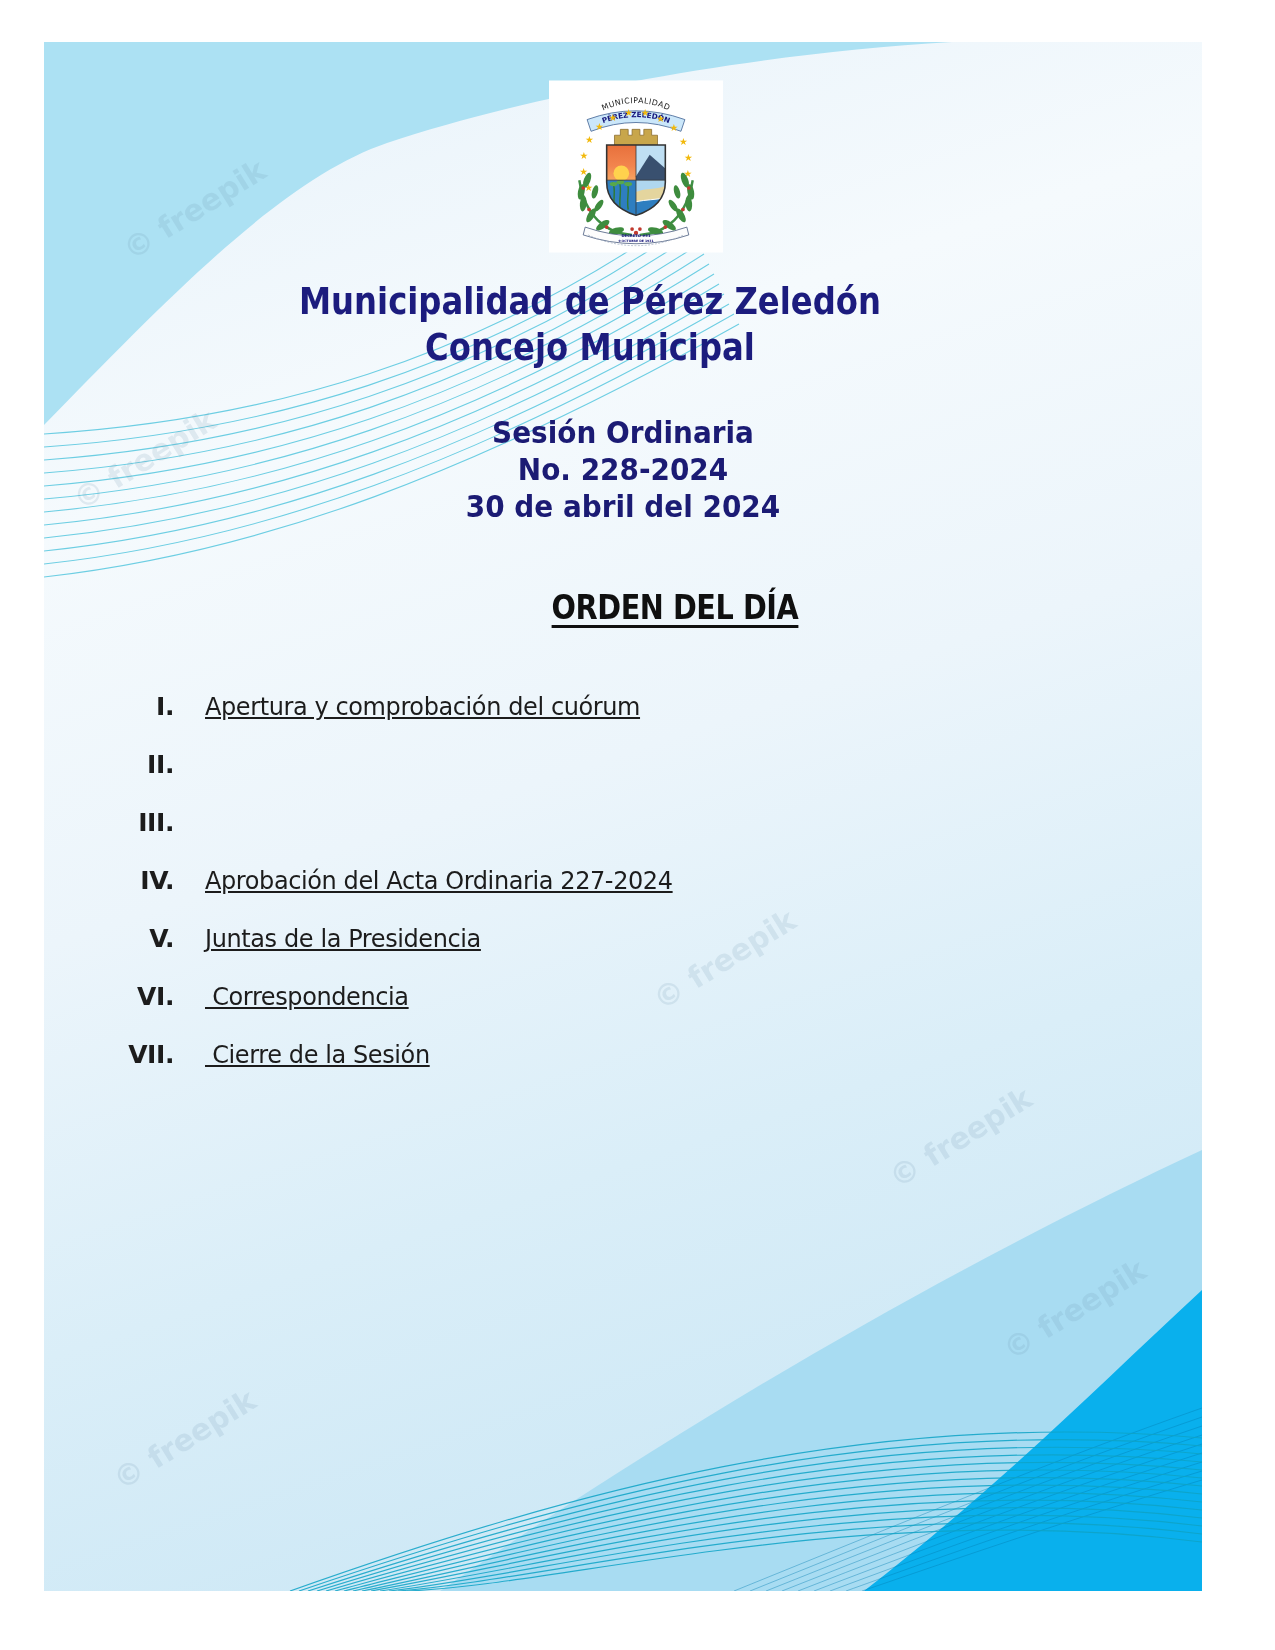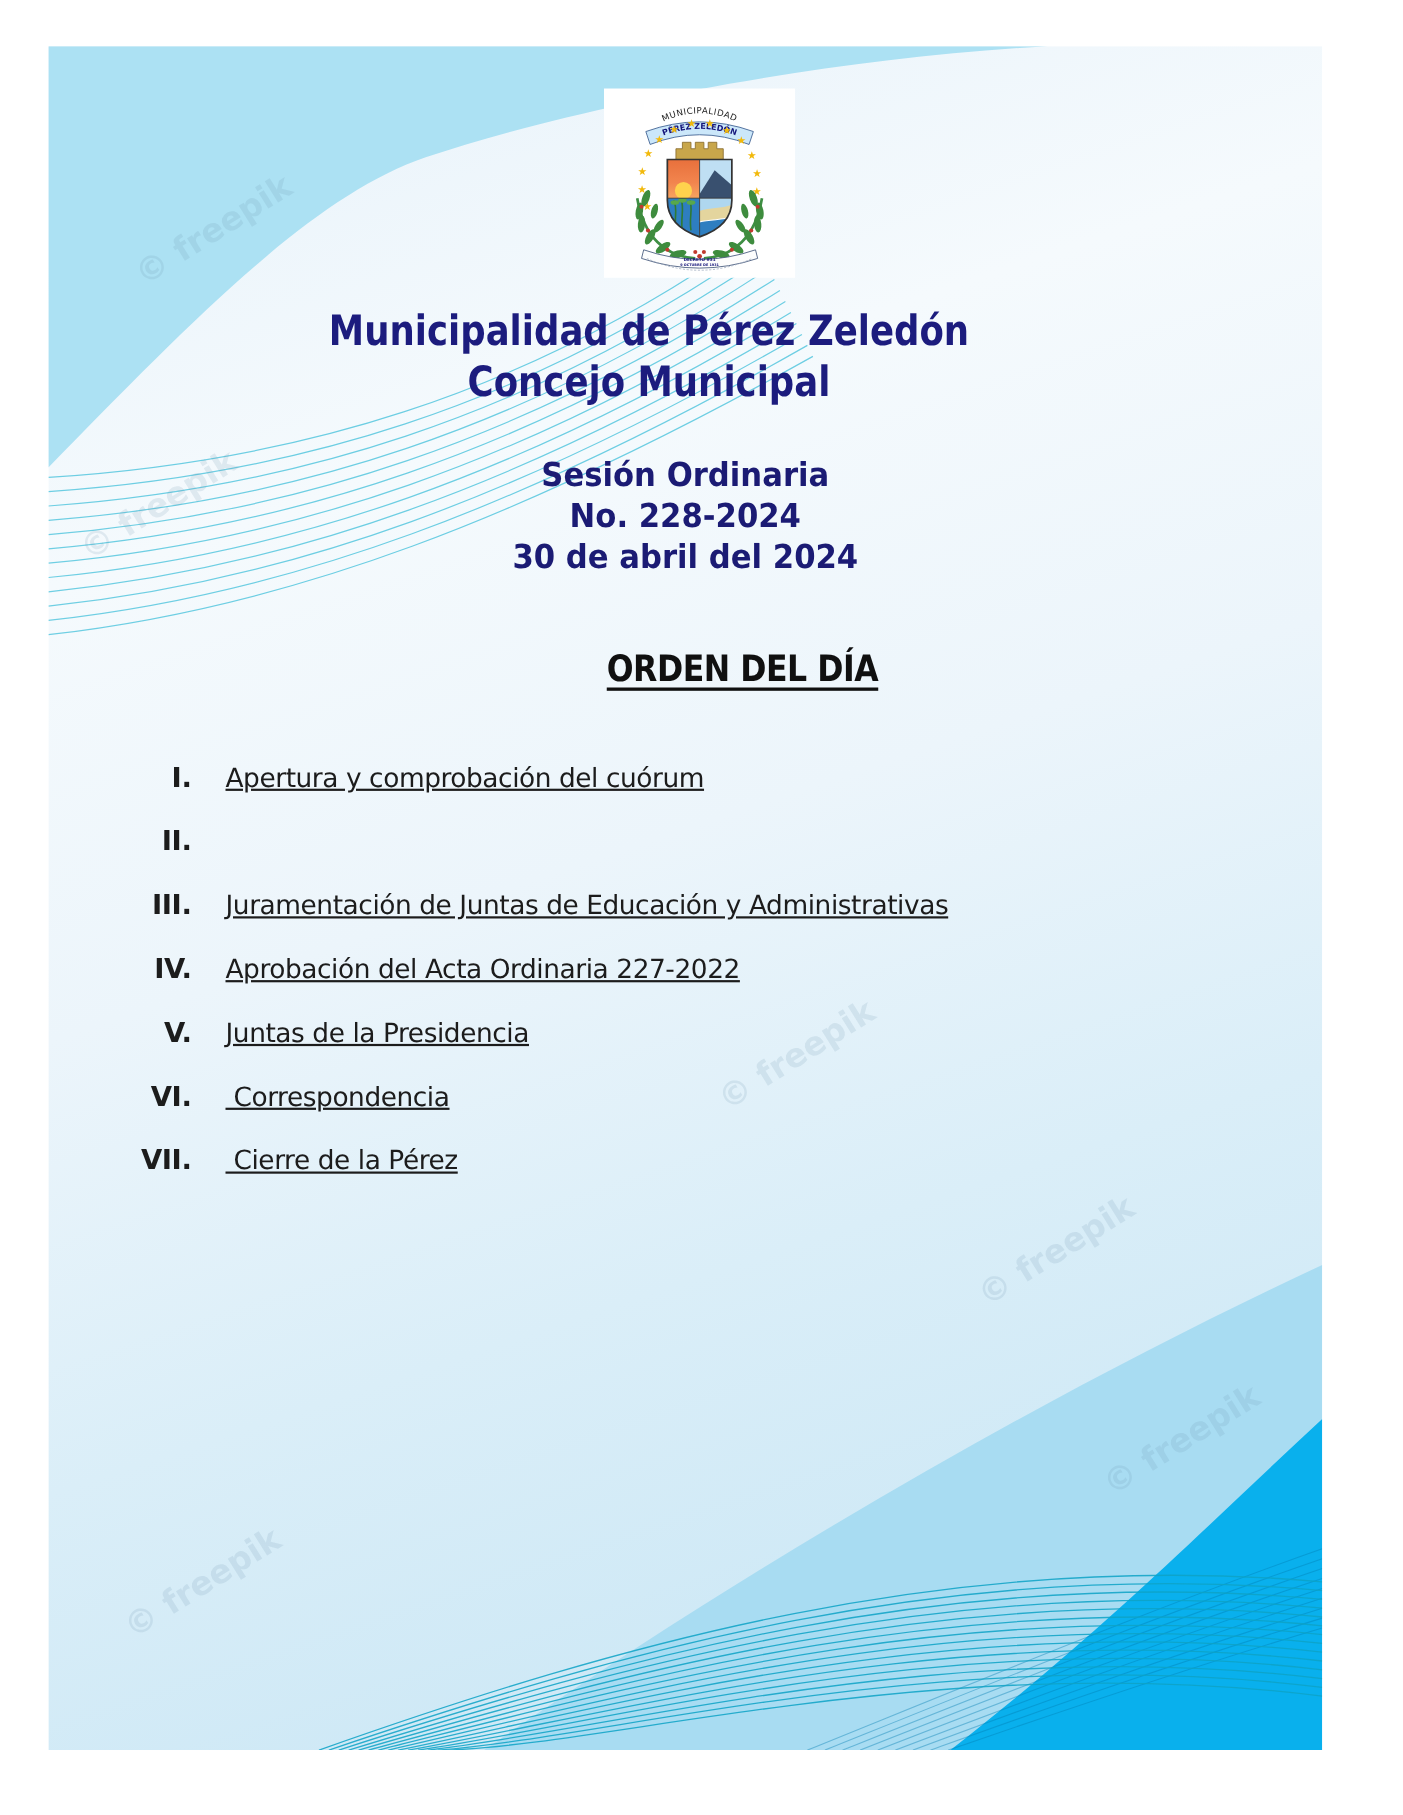--- a/index.html
+++ b/index.html
@@ -228,34 +228,33 @@
     <div class="layer agenda-list">
       <div class="agenda-item" style="top:650px">
         <span class="numeral">I.</span>
         <span class="item-text">Apertura y comprobación del cuórum</span>
       </div>
       <div class="agenda-item" style="top:708px">
         <span class="numeral">II.</span>
       </div>
       <div class="agenda-item" style="top:766px">
         <span class="numeral">III.</span>
-        <span class="item-text">Juramentación de Juntas de Educación y Administrativas</span>
       </div>
       <div class="agenda-item" style="top:824px">
         <span class="numeral">IV.</span>
-        <span class="item-text">Aprobación del Acta Ordinaria 227-2022</span>
+        <span class="item-text">Aprobación del Acta Ordinaria 227-2024</span>
       </div>
       <div class="agenda-item" style="top:882px">
         <span class="numeral">V.</span>
         <span class="item-text">Juntas de la Presidencia</span>
       </div>
       <div class="agenda-item" style="top:940px">
         <span class="numeral">VI.</span>
         <span class="item-text"> Correspondencia</span>
       </div>
       <div class="agenda-item" style="top:998px">
         <span class="numeral">VII.</span>
-        <span class="item-text"> Cierre de la Pérez</span>
+        <span class="item-text"> Cierre de la Sesión</span>
       </div>
     </div>
 
   </div>
 </div>
 
 </body></html>

